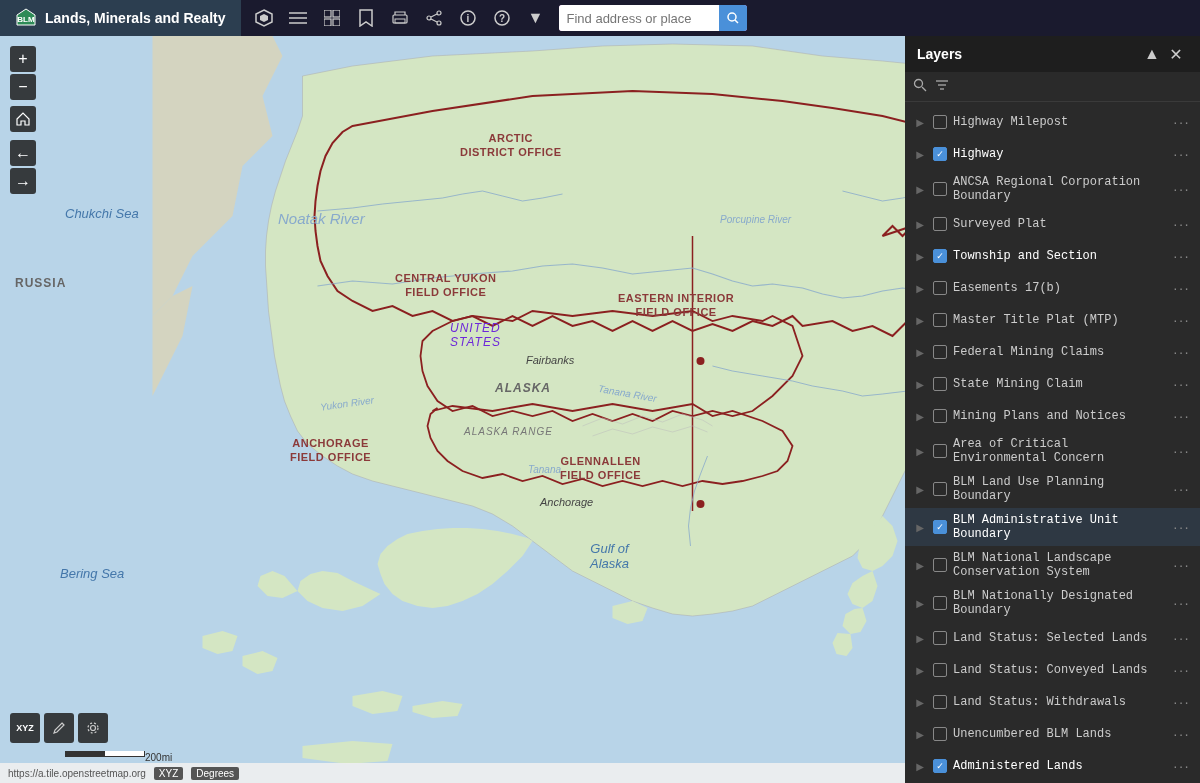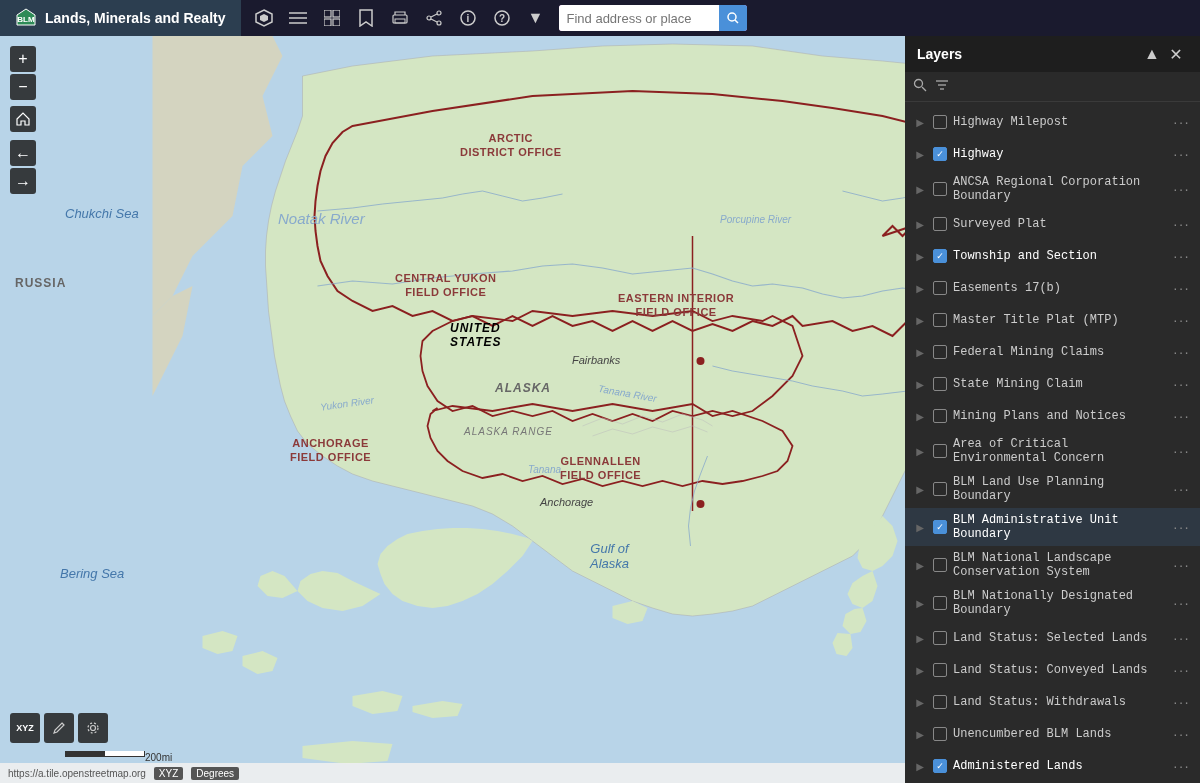--- a/index.html
+++ b/index.html
@@ -348,23 +348,23 @@
   <div class="map-label" style="top:95px;left:460px;">ARCTIC<br>DISTRICT OFFICE</div>
   <div class="map-label" style="top:235px;left:395px;">CENTRAL YUKON<br>FIELD OFFICE</div>
   <div class="map-label" style="top:255px;left:570px;margin-left:48px;">EASTERN INTERIOR<br>FIELD OFFICE</div>
   <div class="map-label" style="top:400px;left:290px;">ANCHORAGE<br>FIELD OFFICE</div>
   <div class="map-label" style="top:398px;left:560px;margin-top:20px;">GLENNALLEN<br>FIELD OFFICE</div>
 
   <div class="map-label-geo" style="top:170px;left:65px;color:#4477aa;font-size:13px;">Chukchi Sea</div>
   <div class="map-label-geo" style="top:530px;left:60px;color:#4477aa;font-size:13px;">Bering Sea</div>
   <div class="map-label-geo" style="top:505px;left:590px;color:#4477aa;font-size:13px;text-align:center;">Gulf of<br>Alaska</div>
   <div class="map-label-country" style="top:240px;left:15px;">RUSSIA</div>
-  <div class="map-label-geo" style="top:285px;left:450px;color:#000000;font-size:12px;font-weight:bold;letter-spacing:1px;">UNITED<br>STATES</div>
+  <div class="map-label-geo" style="top:285px;left:450px;color:#6d28d9;font-size:12px;font-weight:normal;letter-spacing:1px;">UNITED<br>STATES</div>
   <div class="map-label-geo" style="top:345px;left:495px;color:#666;font-size:12px;font-weight:bold;letter-spacing:1px;">ALASKA</div>
-  <div class="map-label-geo" style="top:318px;left:572px;color:#444;font-size:11px;">Fairbanks</div>
+  <div class="map-label-geo" style="top:318px;left:526px;color:#444;font-size:11px;">Fairbanks</div>
   <div class="map-label-geo" style="top:460px;left:540px;color:#444;font-size:11px;">Anchorage</div>
   <div class="map-label-geo" style="top:390px;left:420px;color:#777;font-size:10px;letter-spacing:1px;text-transform:uppercase;margin-left:44px;">ALASKA RANGE</div>
   <div class="map-label-geo" style="top:174px;left:278px;color:#88aacc;font-size:15px;">Noatak River</div>
   <div class="map-label-geo" style="top:362px;left:320px;color:#88aacc;font-size:10px;transform:rotate(-8deg);">Yukon River</div>
   <div class="map-label-geo" style="top:178px;left:720px;color:#88aacc;font-size:10px;">Porcupine River</div>
   <div class="map-label-geo" style="top:352px;left:598px;color:#88aacc;font-size:10px;transform:rotate(10deg);">Tanana River</div>
   <div class="map-label-geo" style="top:428px;left:528px;color:#88aacc;font-size:10px;">Tanana</div>
 
   <div class="map-controls">
     <button class="map-ctrl-btn" title="Zoom In">+</button>

